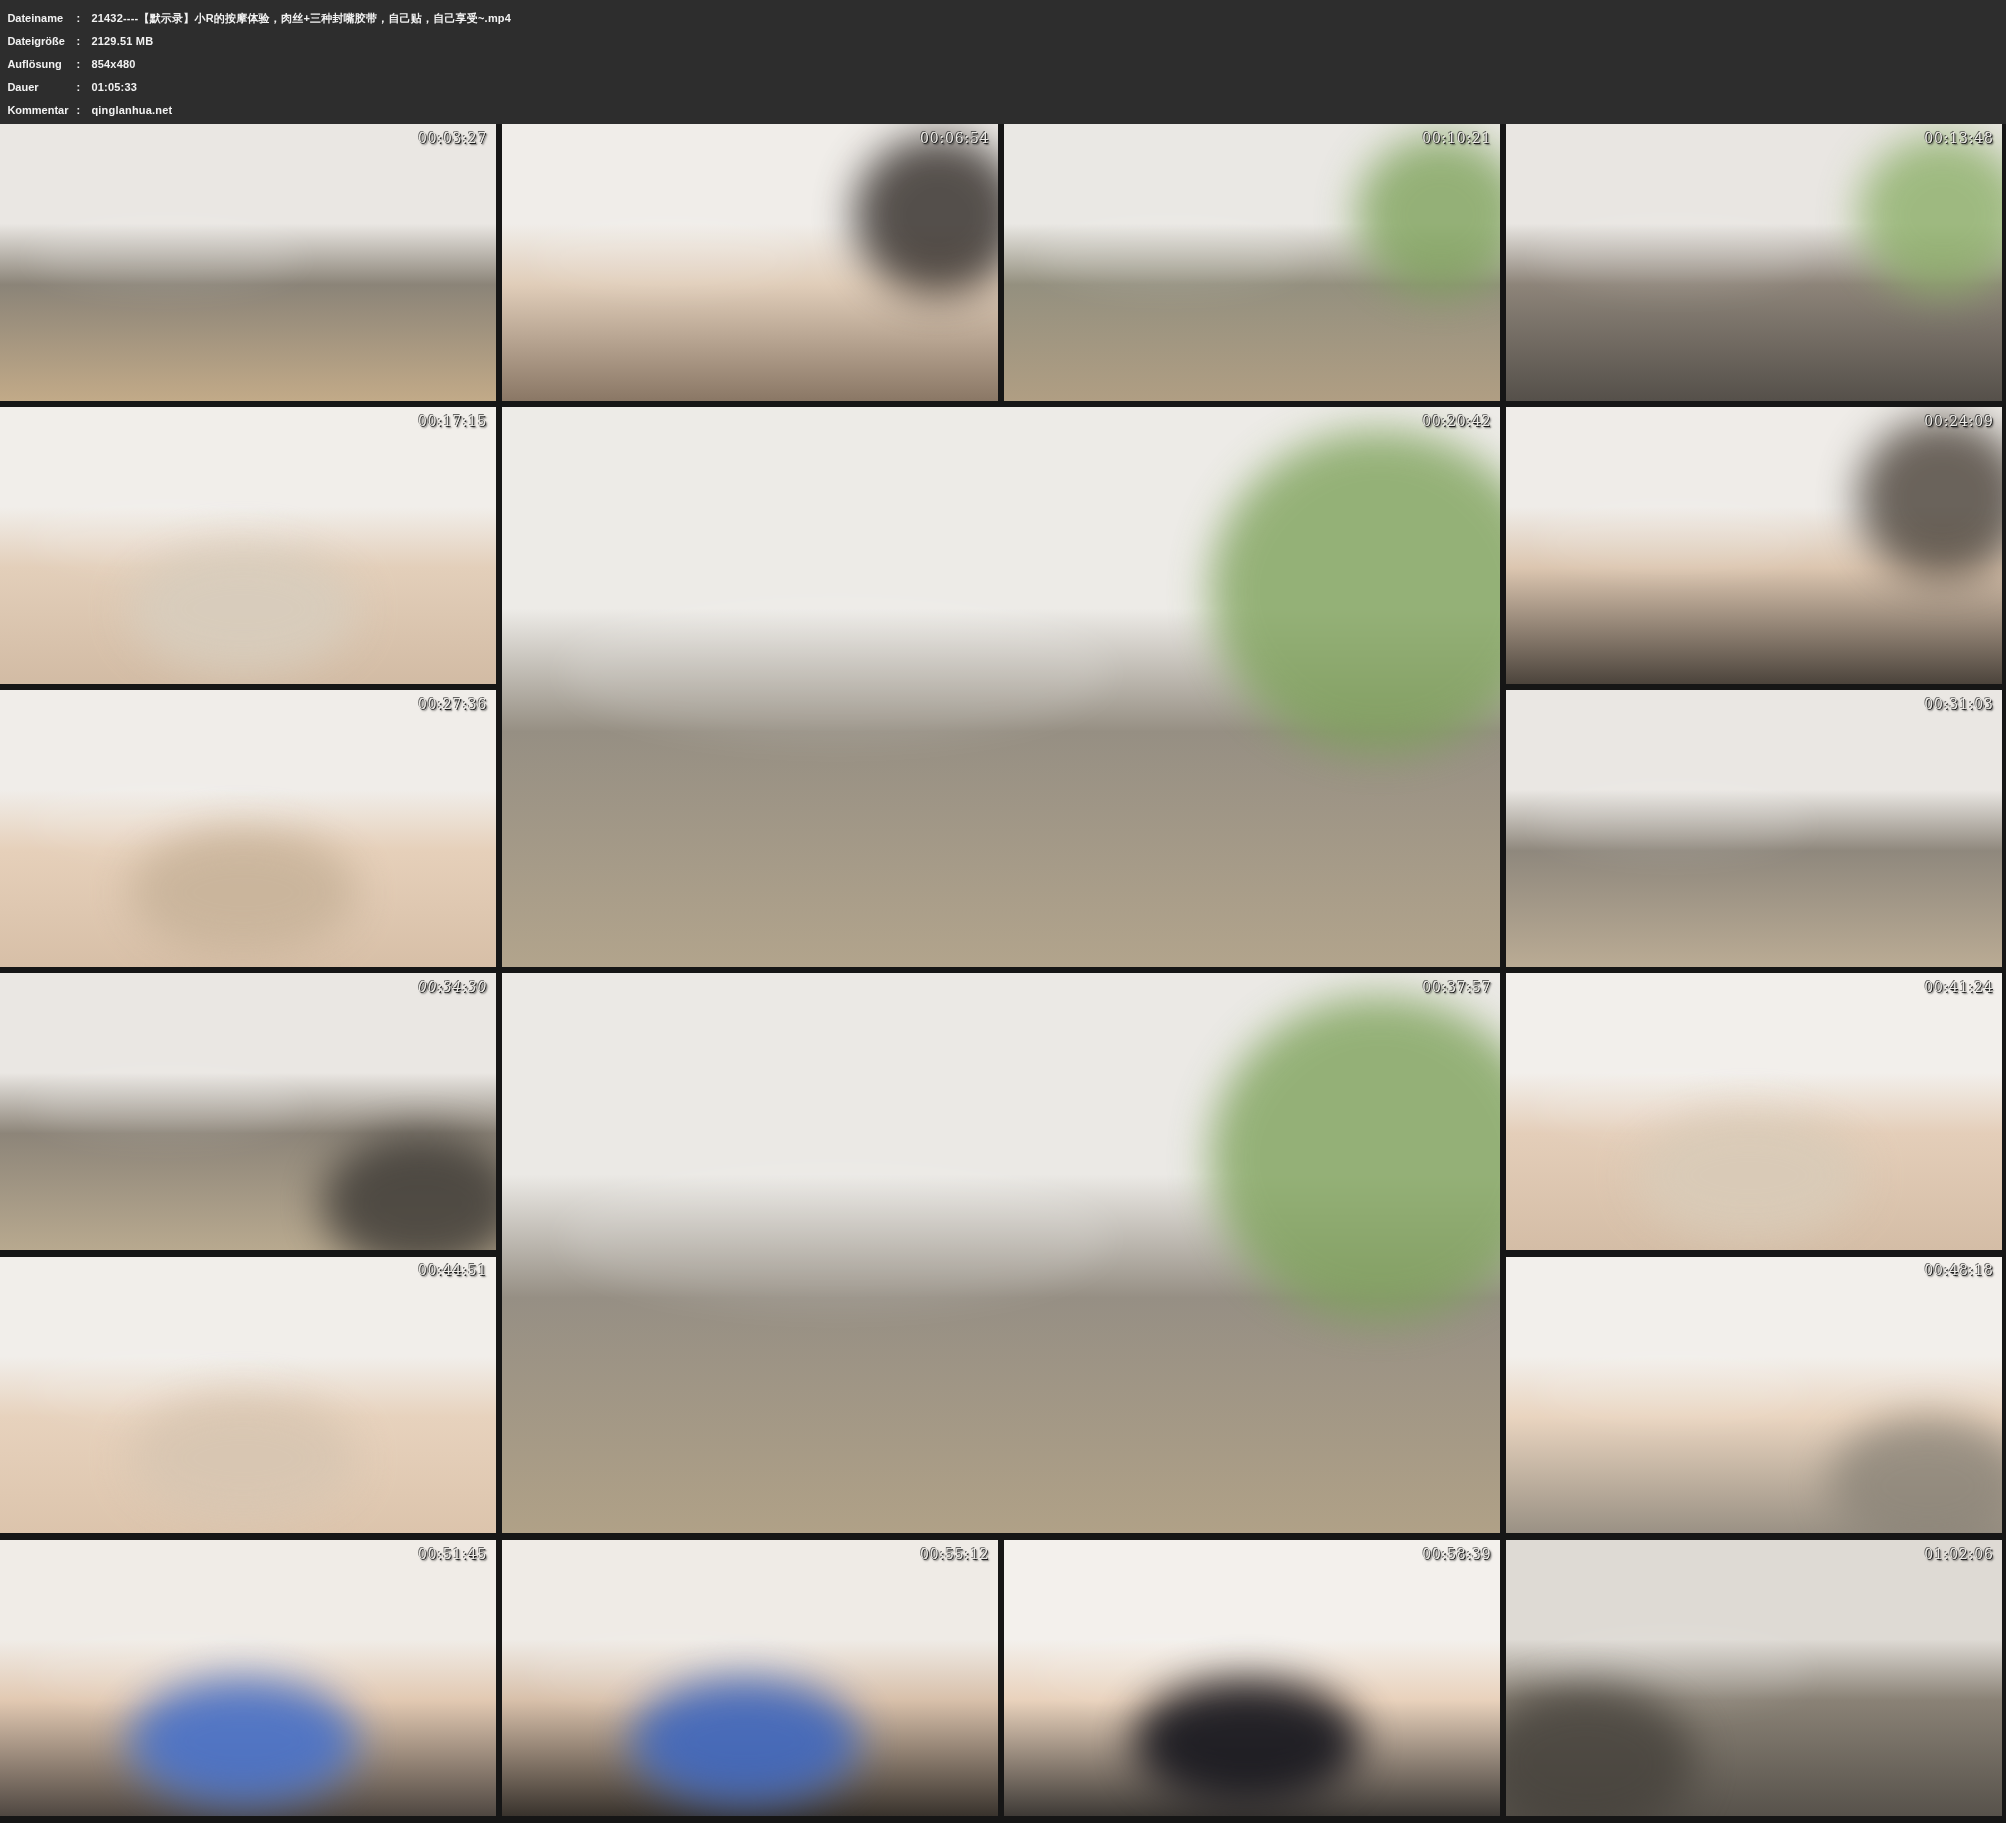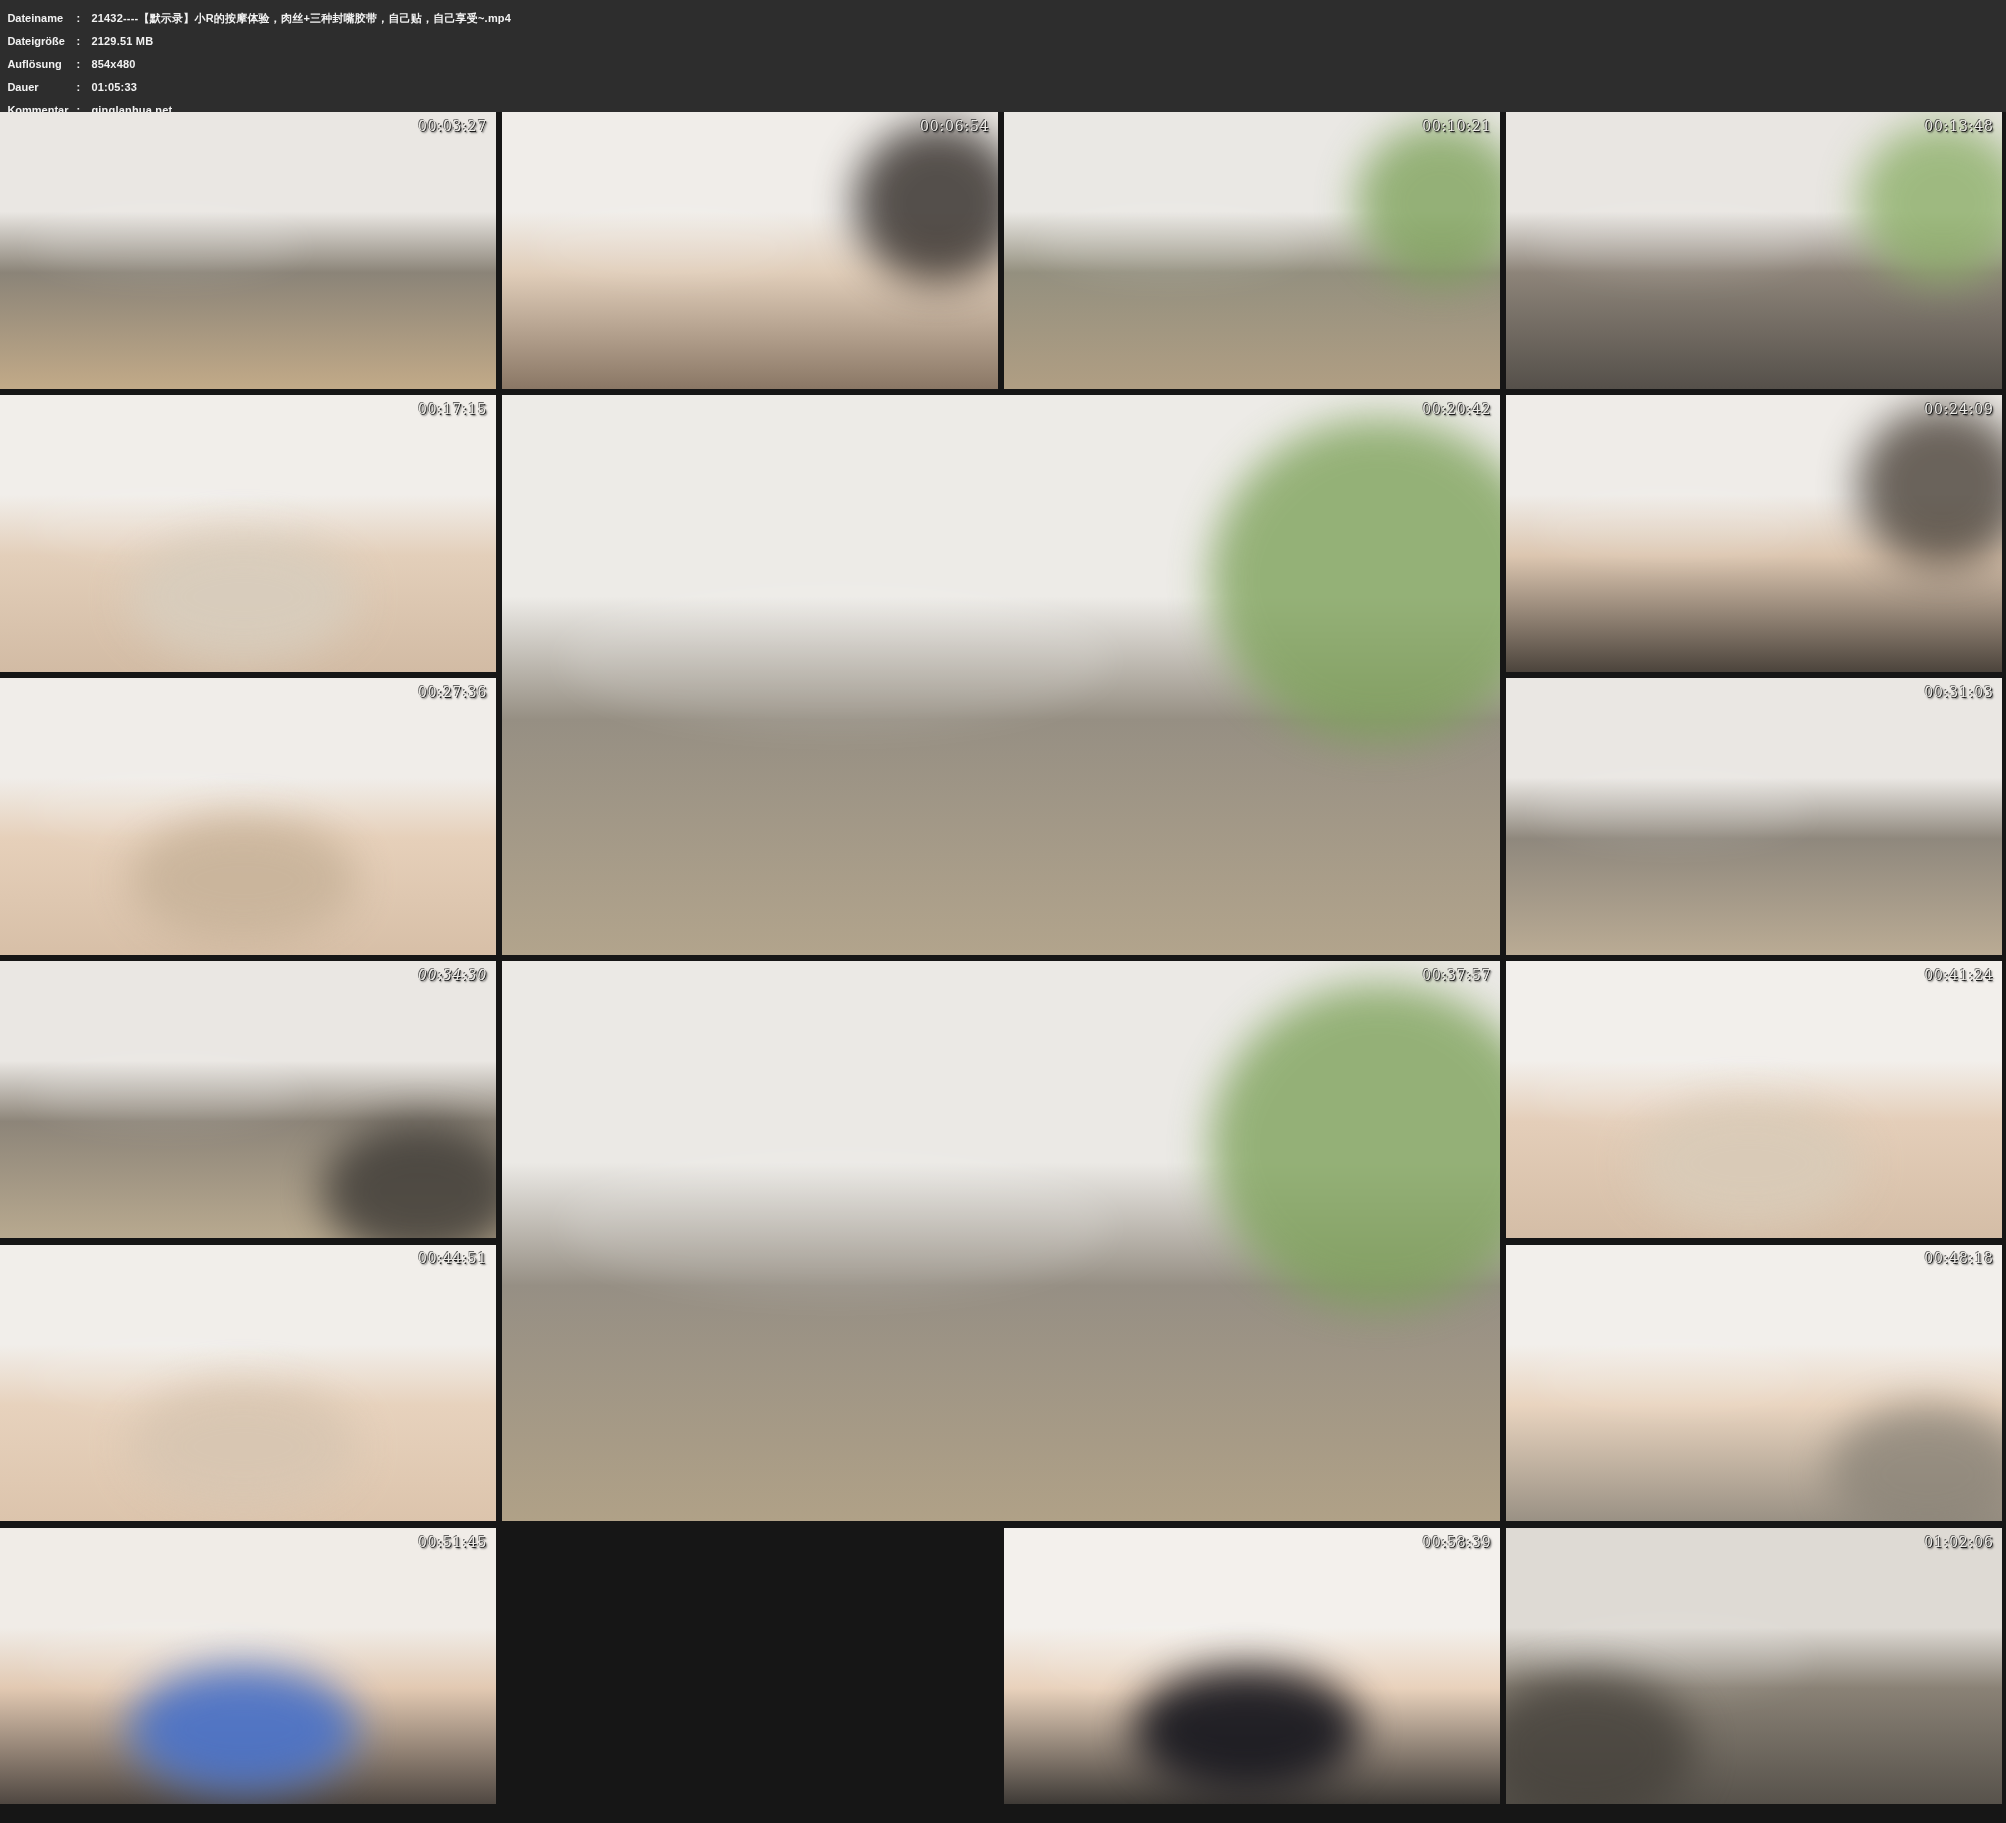--- a/index.html
+++ b/index.html
@@ -21,21 +21,21 @@
     height:23px;line-height:23px;
     font-size:11px;font-weight:bold;color:#f2f2f2;
     white-space:nowrap;
   }
   .meta-label{display:inline-block;width:69px;}
   .meta-sep{display:inline-block;width:15px;text-align:left;}
   .meta-value{letter-spacing:0.2px;}
   
   .sheet{
     box-sizing:border-box;
-    position:absolute;top:112px;left:0;
+    position:absolute;top:124px;left:0;
     width:2006px;height:1699px;
     padding:0 4.1px 6.6px 0;
     display:grid;
     grid-template-columns:repeat(4,1fr);
     grid-template-rows:repeat(6,1fr);
     gap:6.6px;
     background:#161616;
   }
   .thumb{
     position:relative;margin:0;
@@ -160,20 +160,24 @@
     <span class="ts">00:44:51</span>
   </figure>
   <figure class="thumb t14" style="background: linear-gradient(rgb(242, 239, 235) 0%, rgb(242, 239, 235) 36%, rgb(233, 212, 191) 58%, rgb(154, 145, 132) 100%);">
     <div class="accent pos-bottom-right" style="background: rgb(139, 132, 120);"></div>
     <span class="ts">00:48:18</span>
   </figure>
   <figure class="thumb t15" style="background: linear-gradient(rgb(240, 236, 231) 0%, rgb(240, 236, 231) 36%, rgb(226, 201, 178) 58%, rgb(79, 71, 65) 100%);">
     <div class="accent pos-bottom" style="background: rgb(74, 114, 200);"></div>
     <span class="ts">00:51:45</span>
   </figure>
+  <figure class="thumb t16" style="background: linear-gradient(rgb(239, 235, 230) 0%, rgb(239, 235, 230) 36%, rgb(216, 192, 170) 58%, rgb(57, 51, 45) 100%);">
+    <div class="accent pos-bottom" style="background: rgb(65, 104, 189);"></div>
+    <span class="ts">00:55:12</span>
+  </figure>
   <figure class="thumb t17" style="background: linear-gradient(rgb(243, 240, 236) 0%, rgb(243, 240, 236) 36%, rgb(233, 210, 188) 58%, rgb(62, 58, 54) 100%);">
     <div class="accent pos-bottom" style="background: rgb(22, 22, 29);"></div>
     <span class="ts">00:58:39</span>
   </figure>
   <figure class="thumb t18" style="background: linear-gradient(rgb(222, 218, 212) 0%, rgb(222, 218, 212) 36%, rgb(138, 130, 118) 58%, rgb(87, 82, 75) 100%);">
     <div class="accent pos-bottom-left" style="background: rgb(69, 65, 59);"></div>
     <span class="ts">01:02:06</span>
   </figure>
 </main>
 

